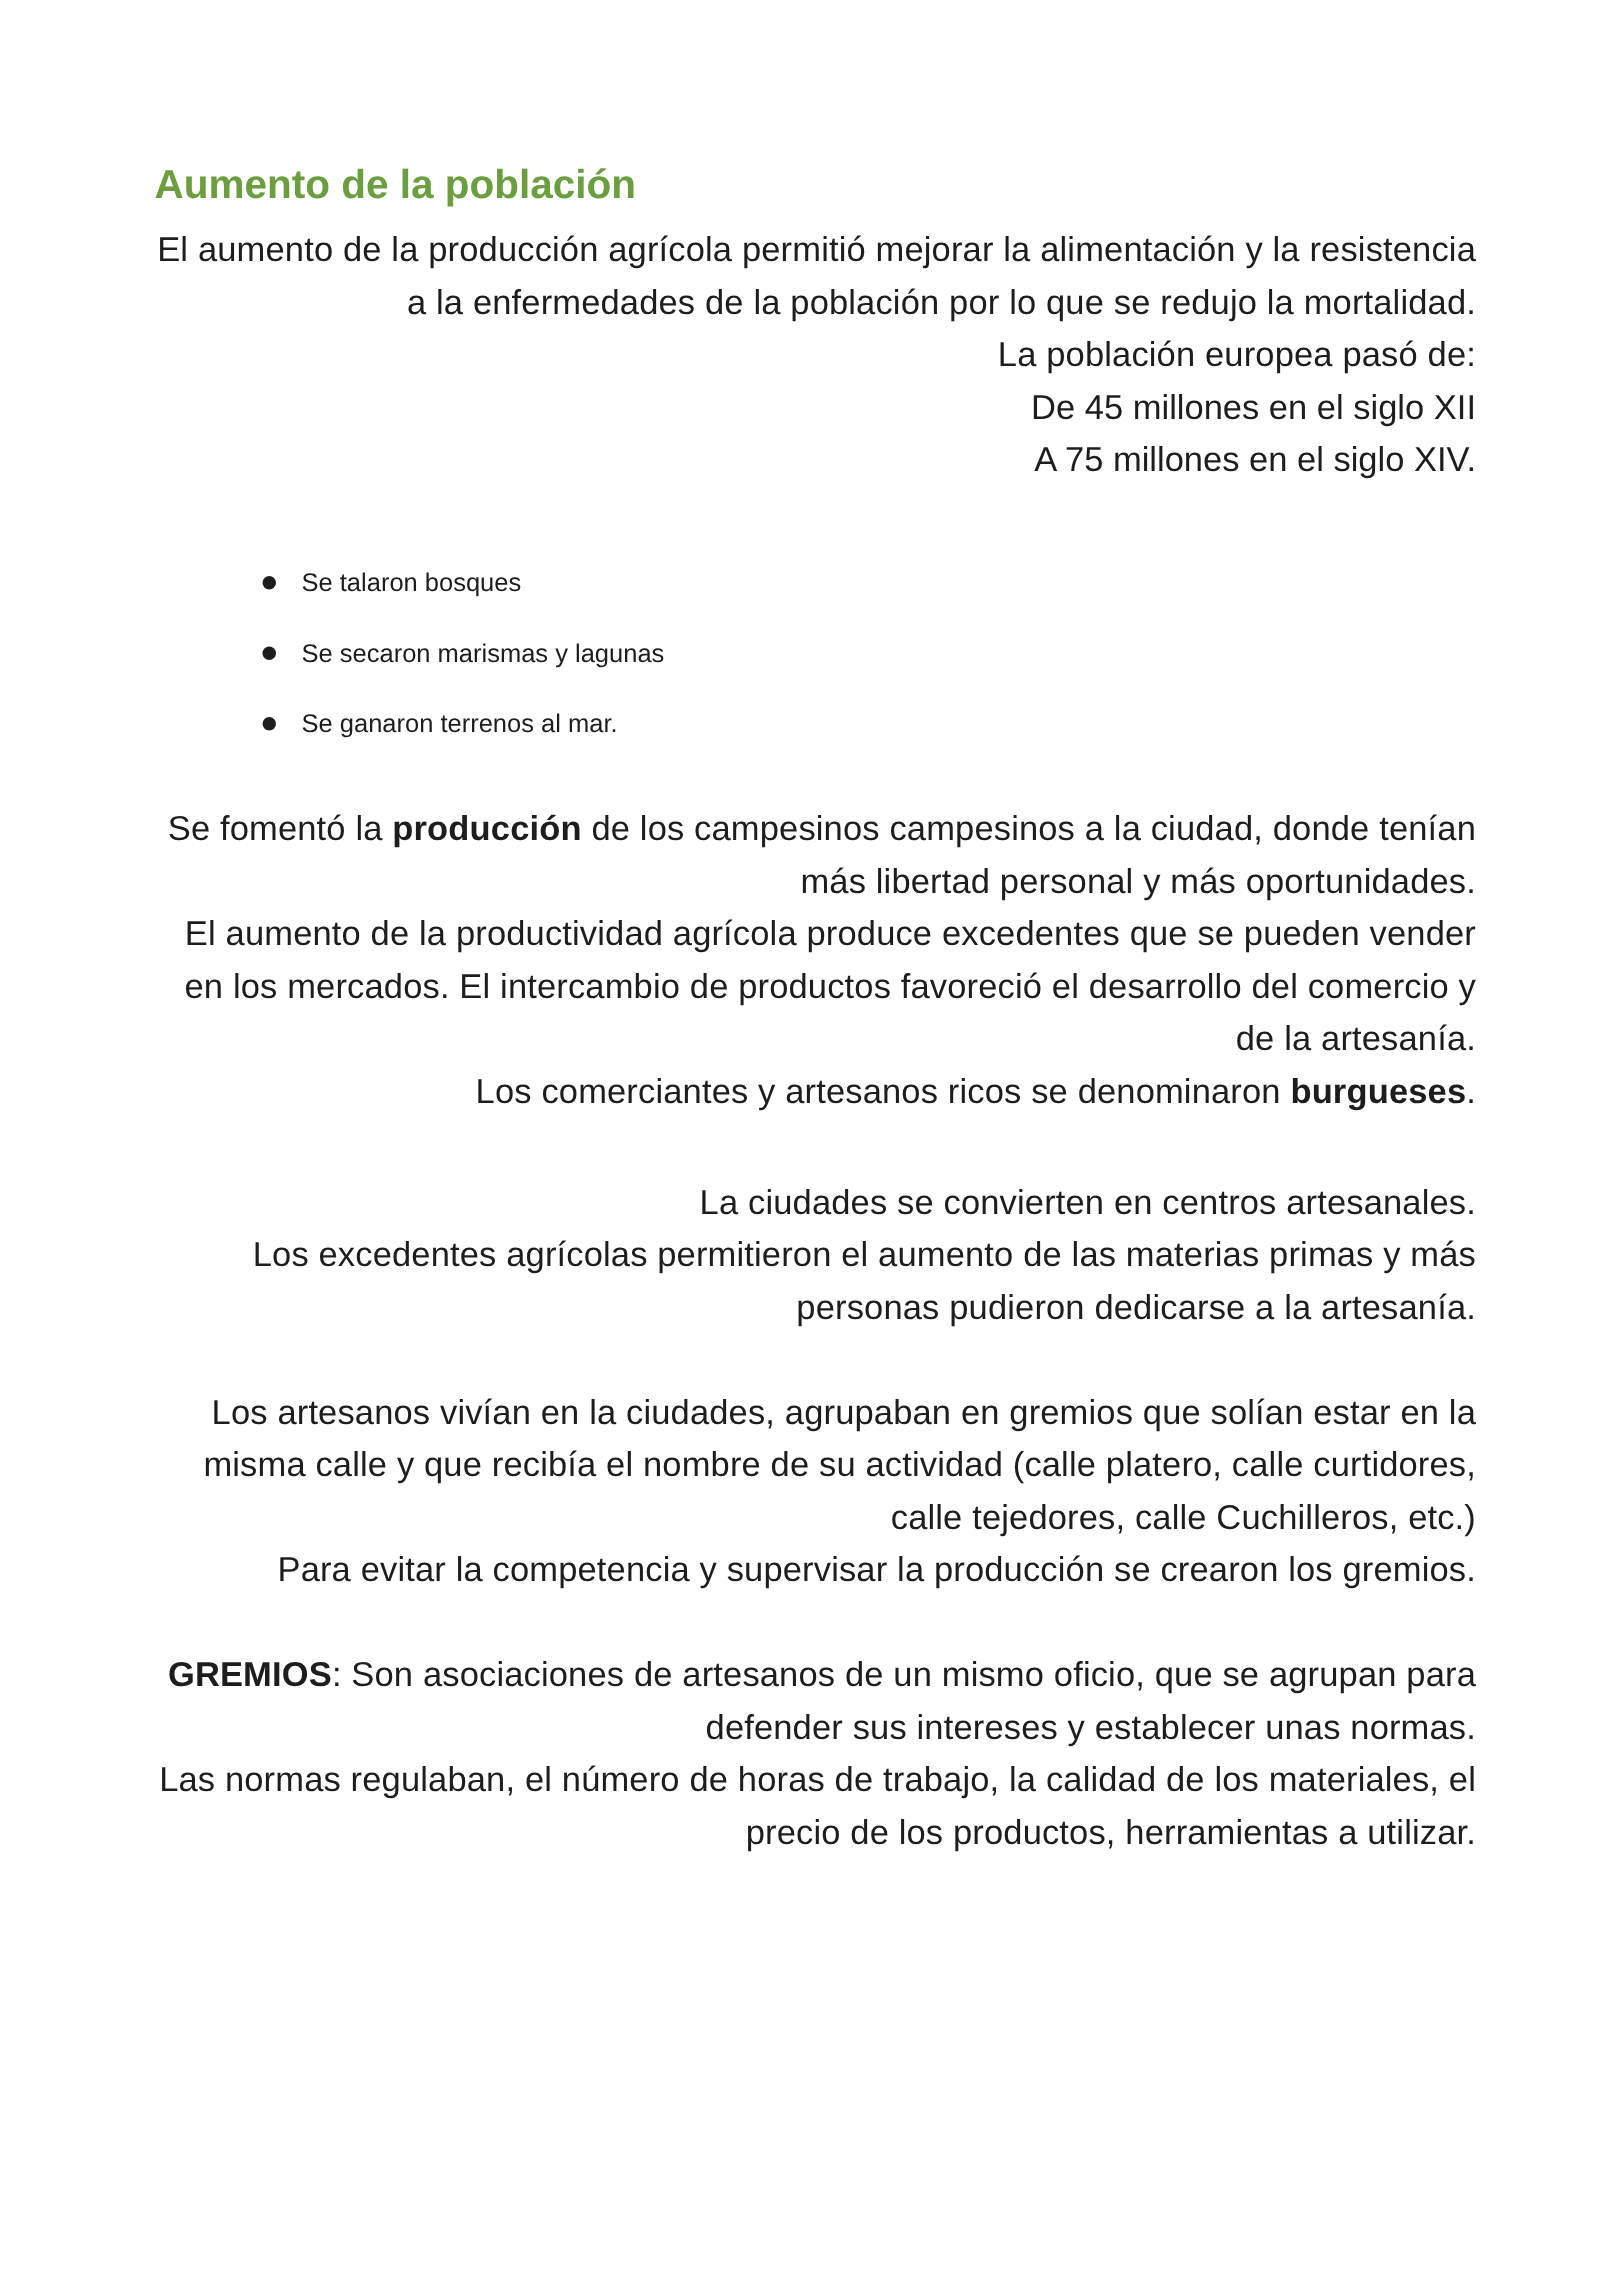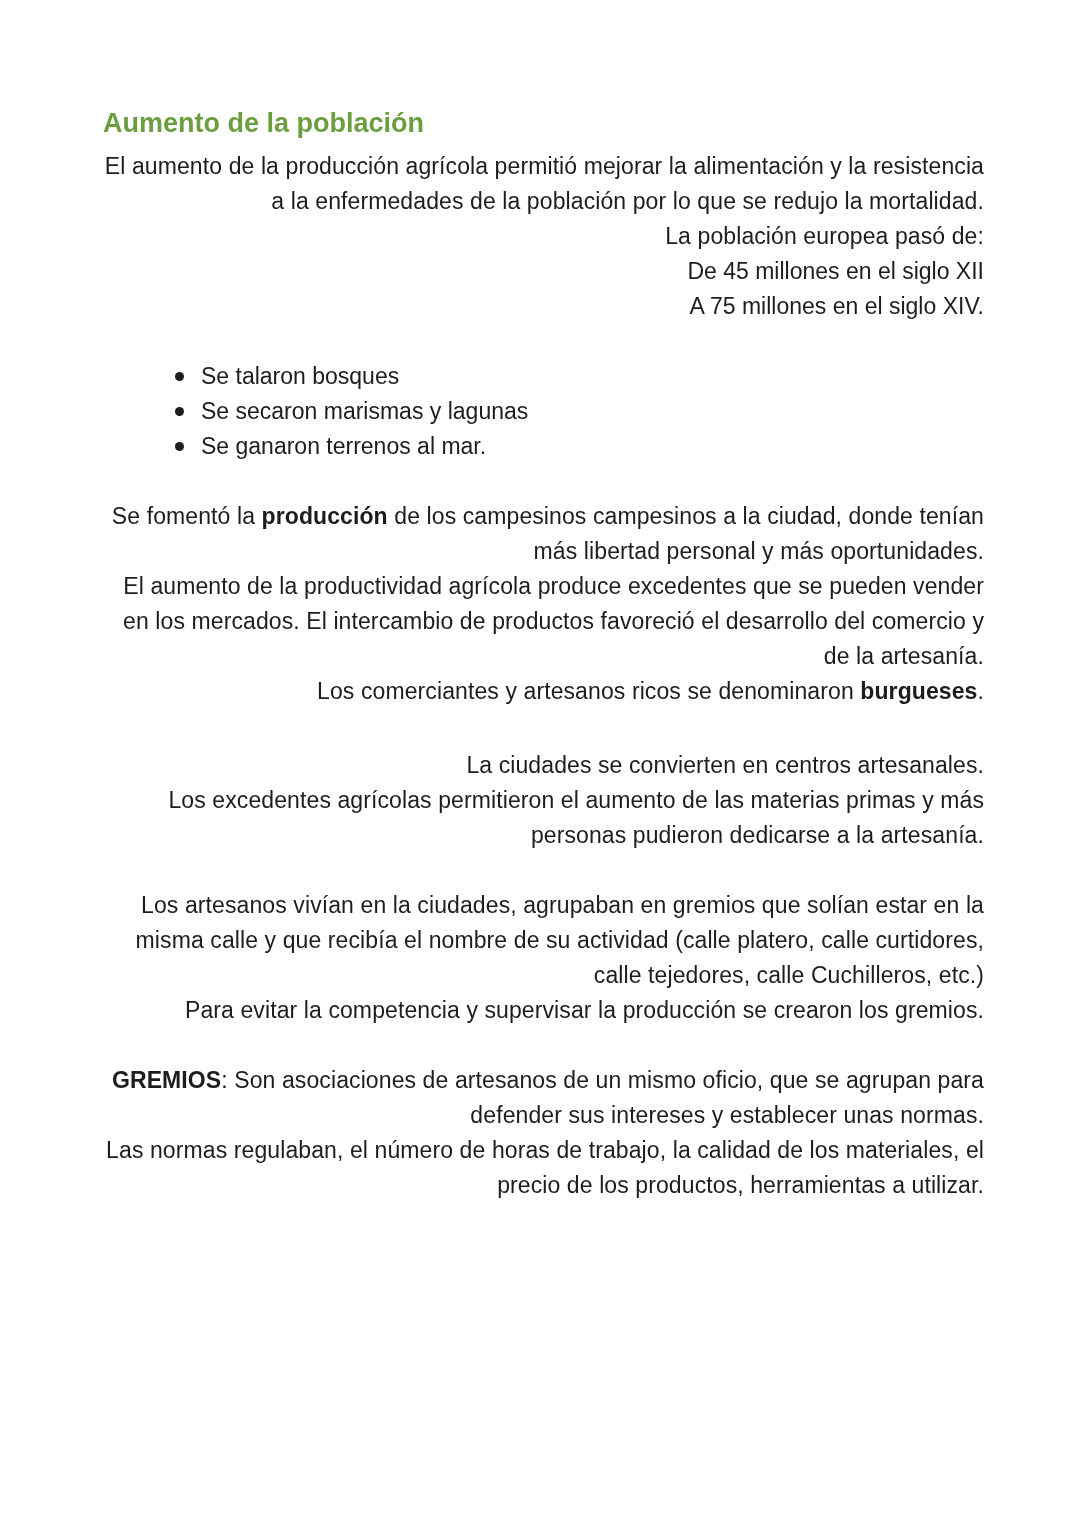--- a/index.html
+++ b/index.html
@@ -38,23 +38,24 @@
     line-height: 35px;
     margin: 0 0 0 129px;
     text-align: right;
   }
   ul.bullets {
     margin: 0;
     padding: 0 0 0 98px;
     list-style: none;
   }
   ul.bullets li {
-    font-size: 23px;
+    font-size: 17px;
     line-height: 35px;
     position: relative;
+    margin-top: 12px;
   }
   ul.bullets li::before {
     content: "";
     position: absolute;
     left: -26px;
     top: 13px;
     width: 9px;
     height: 9px;
     border-radius: 50%;
     background: #1d1d1f;

